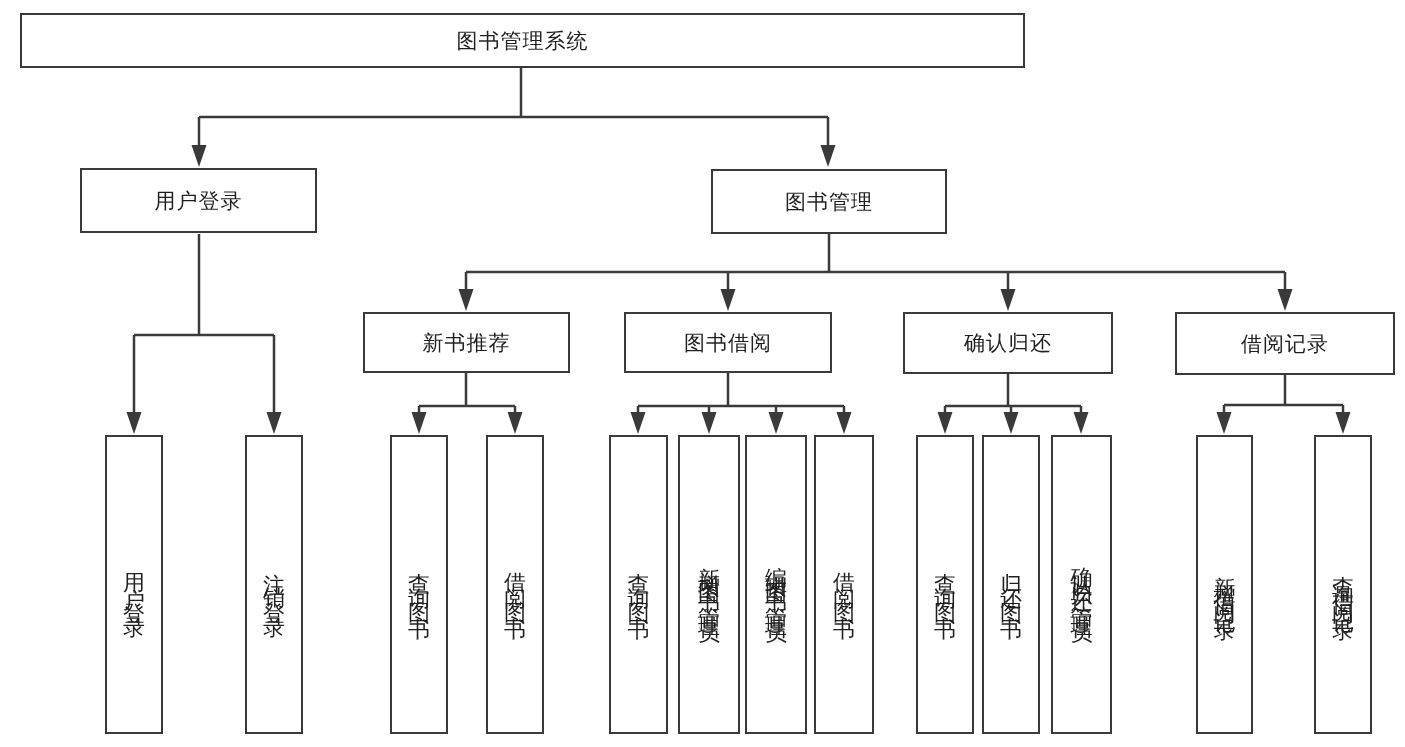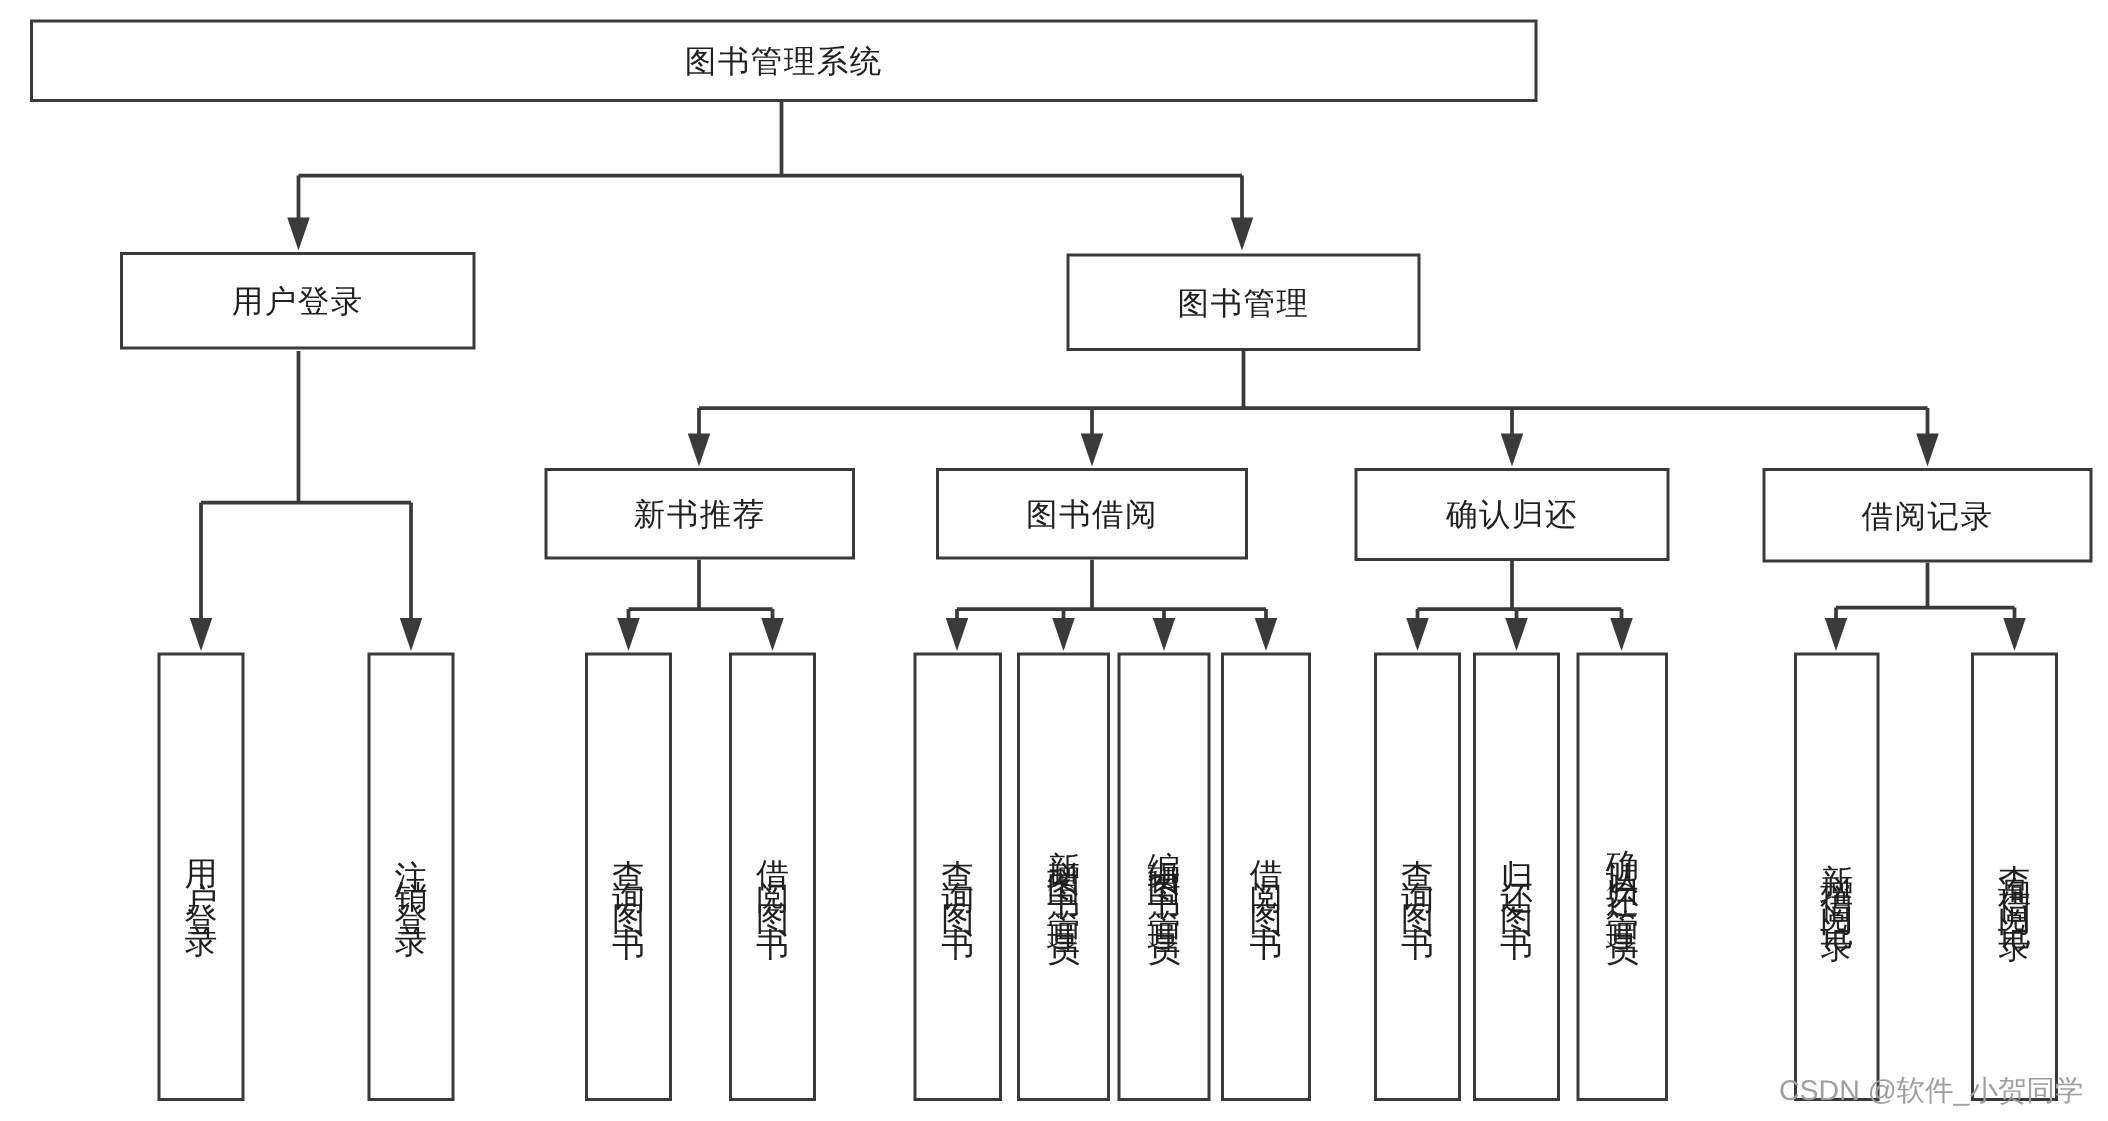--- a/index.html
+++ b/index.html
@@ -154,14 +154,13 @@
     <span class="sp-tight">确认归还（管理员）</span>
   </div>
 
   <div class="box leaf" style="left:1196px;top:435px;width:57px;height:299px;">
     <span class="sp-mid">新增借阅记录</span>
   </div>
   <div class="box leaf" style="left:1314px;top:435px;width:58px;height:299px;">
     <span class="sp-mid">查询借阅记录</span>
   </div>
 
-  <div class="watermark">CSDN @软件_小贺同学</div>
 </div>
 
 </body></html>

